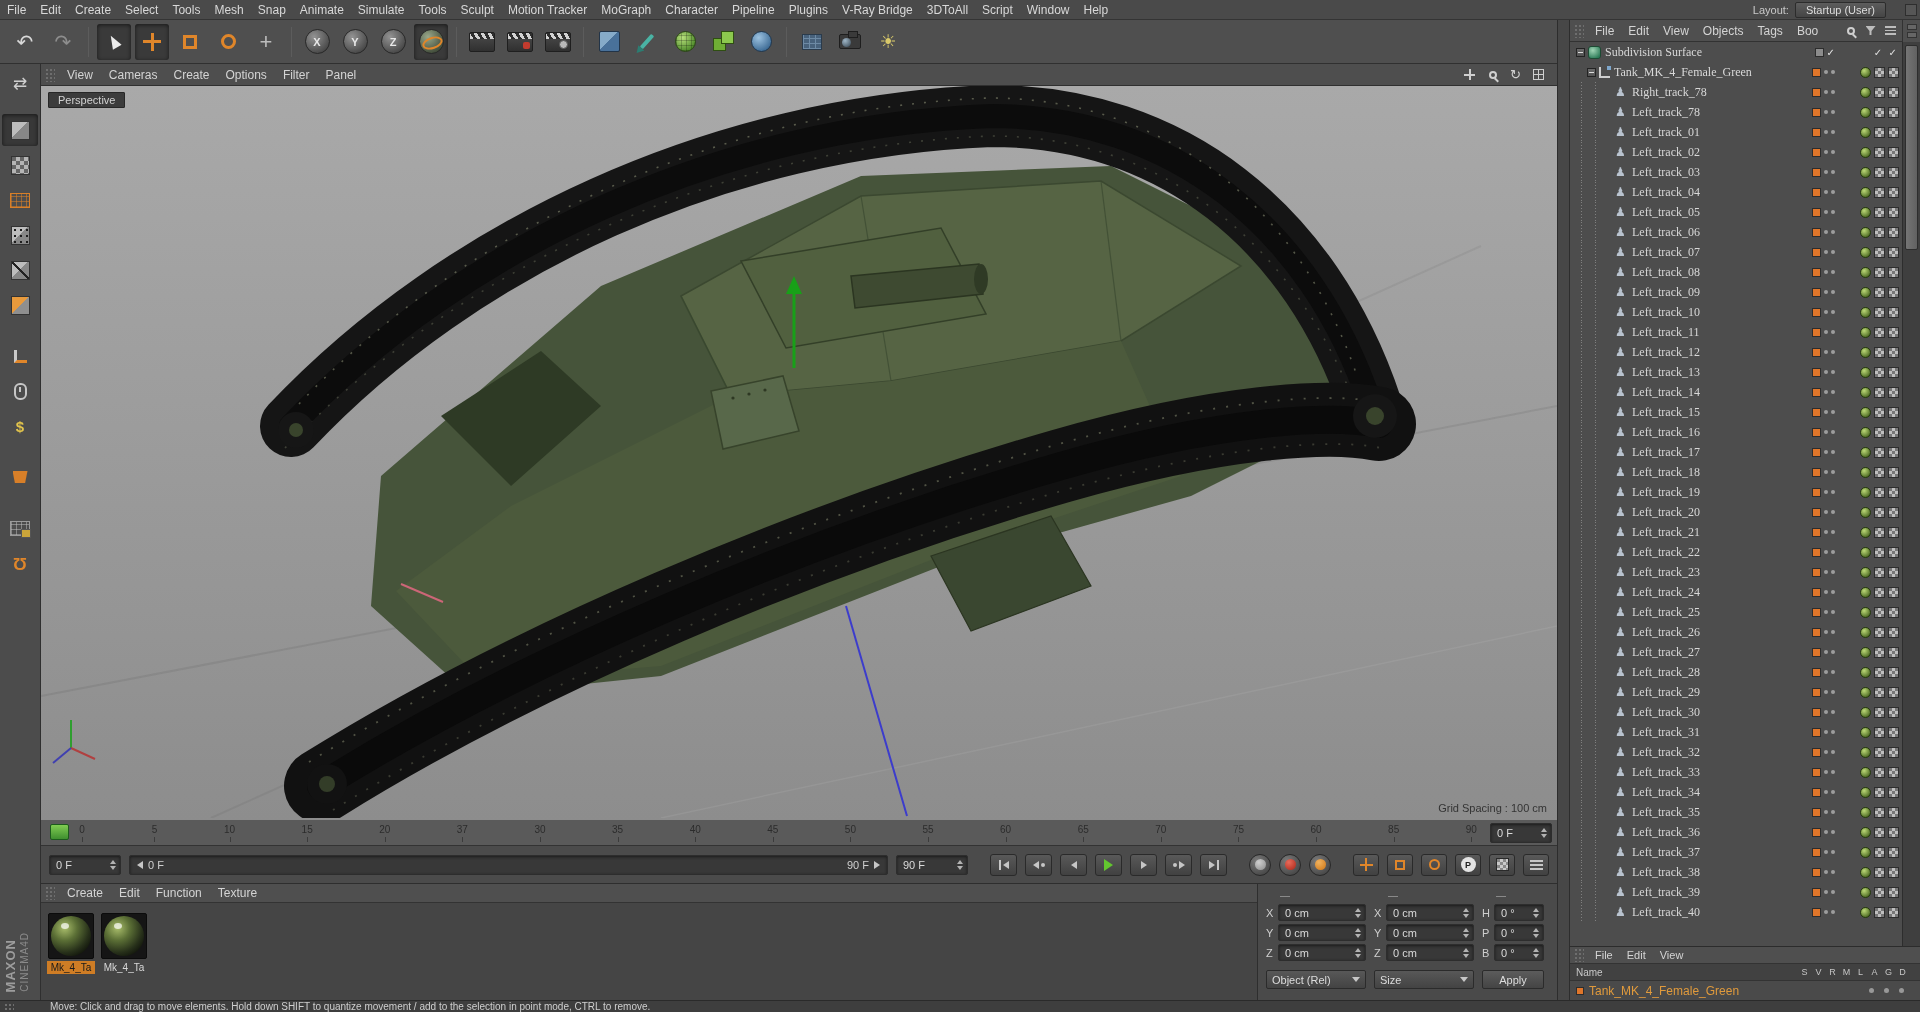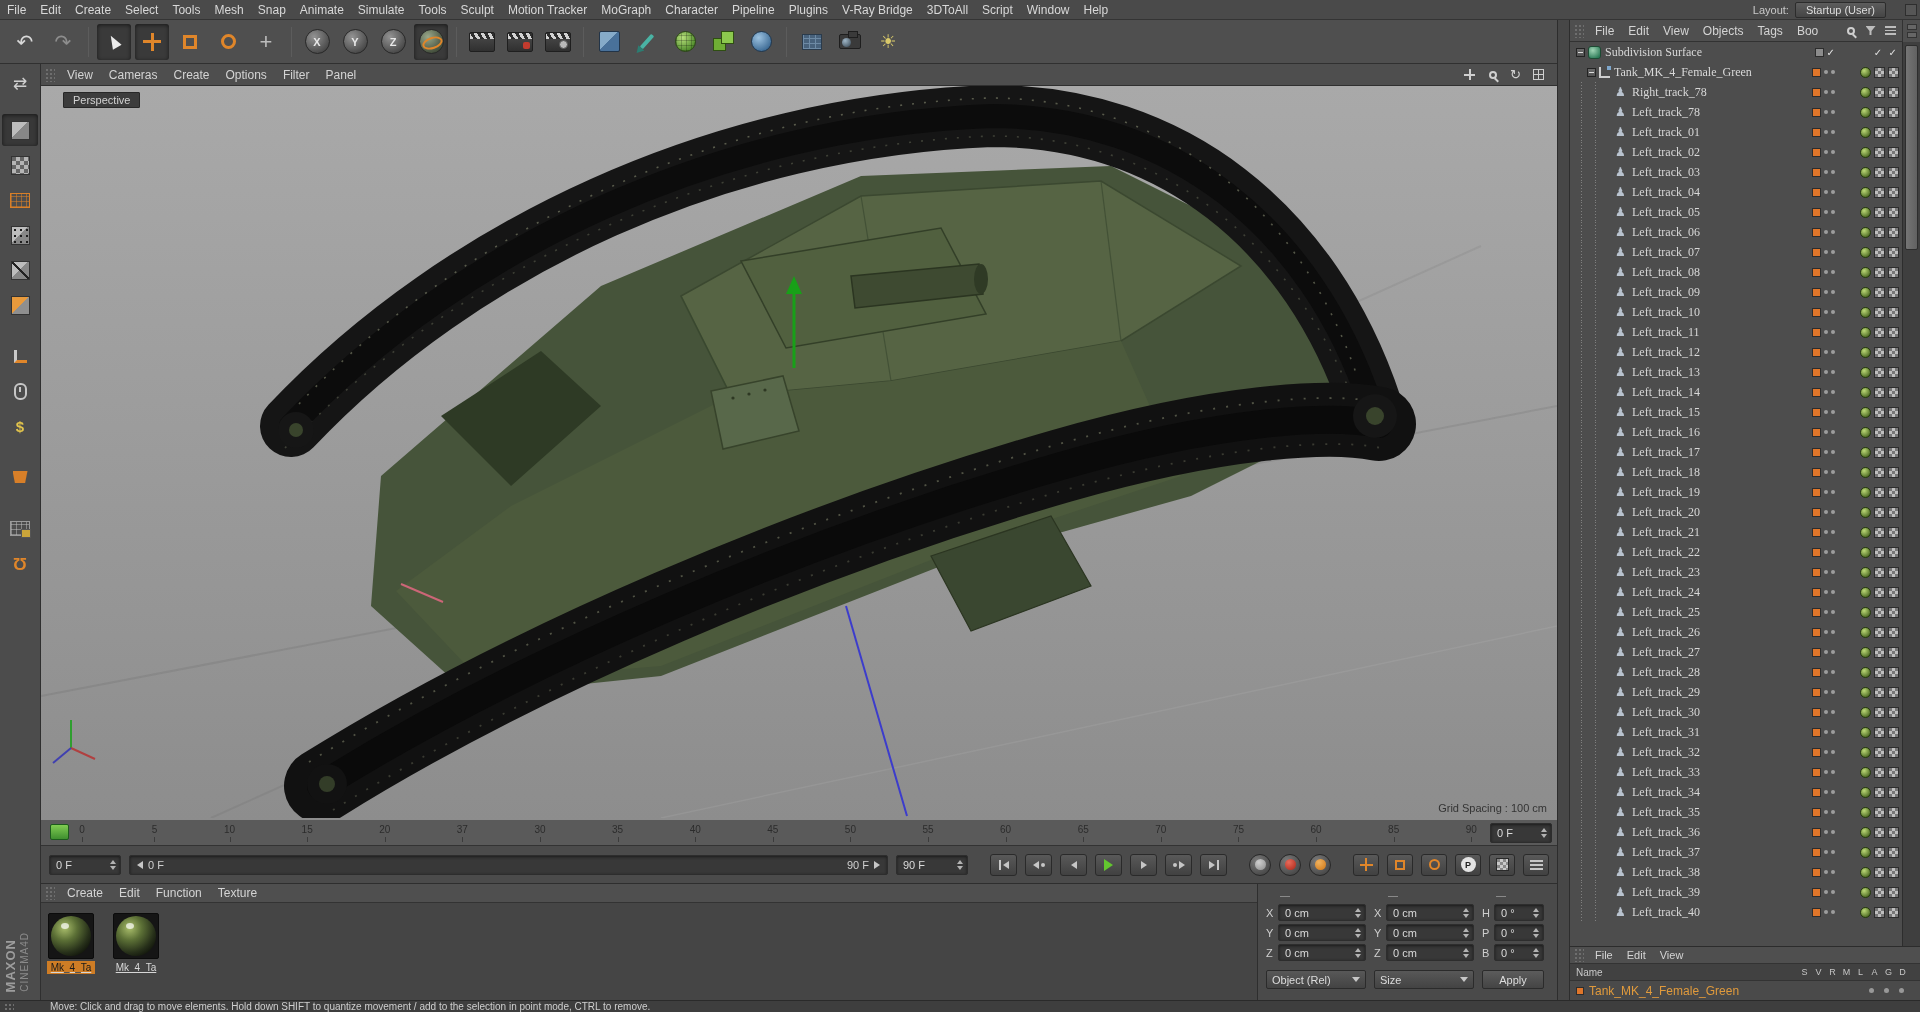--- a/index.html
+++ b/index.html
@@ -95,21 +95,21 @@
   .mini-cross{position:relative;width:11px;height:11px;}
   .mini-cross::before{content:"";position:absolute;left:4.5px;top:0;width:2px;height:11px;background:#cfcfcf;}
   .mini-cross::after{content:"";position:absolute;top:4.5px;left:0;height:2px;width:11px;background:#cfcfcf;}
   .mini-zoom{width:8px;height:8px;border:2px solid #cfcfcf;border-radius:50%;position:relative;}
   .mini-zoom::after{content:"";position:absolute;right:-4px;bottom:-4px;width:5px;height:2px;background:#cfcfcf;transform:rotate(45deg);}
   .mini-quad{width:11px;height:11px;border:1px solid #cfcfcf;background:linear-gradient(#cfcfcf,#cfcfcf) 50% 0/1px 100% no-repeat,linear-gradient(#cfcfcf,#cfcfcf) 0 50%/100% 1px no-repeat;}
 
   
   .viewport{position:absolute;left:41px;top:86px;width:1516px;height:734px;background:linear-gradient(#a9a9a9,#8d8d8d);overflow:hidden;}
   .viewport svg{position:absolute;inset:0;}
-  .persp-chip{position:absolute;left:22px;top:6px;background:#3c3c3c;border:1px solid #272727;color:#d2d2d2;font-size:11px;padding:1px 9px;border-radius:1px;}
+  .persp-chip{position:absolute;left:7px;top:6px;background:#3c3c3c;border:1px solid #272727;color:#d2d2d2;font-size:11px;padding:1px 9px;border-radius:1px;}
   .grid-spacing{position:absolute;right:10px;bottom:6px;color:#343434;font-size:11px;}
 
   
   .ruler{position:absolute;left:41px;top:820px;width:1516px;height:26px;background:#5a5a5a;border-bottom:1px solid #333;}
   .cur-marker{position:absolute;left:9px;top:4px;width:19px;height:16px;background:linear-gradient(#80cc52,#3f8f2f);border:1px solid #1d5a1d;border-radius:2px;}
   .ticks{position:absolute;left:38px;right:80px;top:4px;display:flex;justify-content:space-between;}
   .tick{position:relative;font-size:10px;color:#2c2c2c;min-width:6px;text-align:center;}
   .tick::after{content:"";position:absolute;left:50%;bottom:-7px;width:1px;height:5px;background:#3b3b3b;}
   .ruler-field{position:absolute;right:5px;top:3px;width:62px;}
 
@@ -147,21 +147,21 @@
     background-image:linear-gradient(45deg,#c9c9c9 25%,transparent 25% 75%,#c9c9c9 75%),linear-gradient(45deg,#c9c9c9 25%,transparent 25% 75%,#c9c9c9 75%);
     background-size:6px 6px;background-position:0 0,3px 3px;}
   .ibars{display:flex;flex-direction:column;gap:2px;}
   .ibars i{display:block;width:13px;height:2px;background:#c6c6c6;}
   .tgap{width:6px;flex:none;}
 
   
   .mat-panel{position:absolute;left:41px;top:884px;width:1217px;height:116px;background:#454545;border-right:1px solid #2e2e2e;}
   .mat-menu{height:19px;background:#4f4f4f;border-bottom:1px solid #333;display:flex;align-items:center;}
   .mat-menu .pm-item{padding:0 8px;line-height:19px;color:#d4d4d4;}
-  .mat-items{display:flex;gap:17px;padding:10px 0 0 6px;text-decoration:underline;}
+  .mat-items{display:flex;gap:5px;padding:10px 0 0 6px;}
   .mat{display:flex;flex-direction:column;align-items:center;width:48px;}
   .mat-sphere{width:46px;height:46px;border-radius:2px;background:#151515;border:1px solid #0b0b0b;position:relative;}
   .mat-sphere::before{content:"";position:absolute;inset:2px;border-radius:50%;background:radial-gradient(circle at 34% 30%,#a9bd6b 0%,#5c7036 32%,#27301a 64%,#090b06 88%);}
   .mat-sphere::after{content:"";position:absolute;left:12px;top:9px;width:8px;height:6px;border-radius:50%;background:rgba(255,255,255,.7);}
   .mat-label{width:48px;text-align:center;font-size:10px;margin-top:2px;padding:1px 0;color:#d8d8d8;white-space:nowrap;overflow:hidden;}
   .mat-label.selected{background:#cf7d25;color:#1a1a1a;}
 
   
   .coord-panel{position:absolute;left:1258px;top:884px;width:299px;height:116px;background:#4a4a4a;padding:6px 8px;}
   .chead{display:flex;gap:8px;color:#9c9c9c;font-size:10px;}

